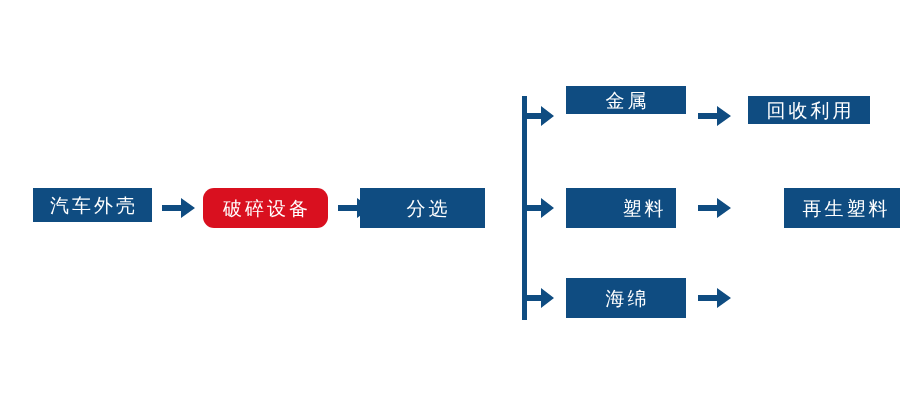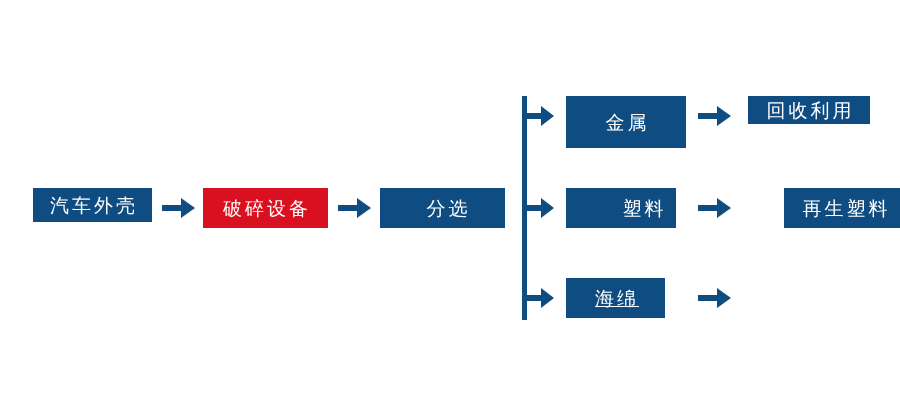--- a/index.html
+++ b/index.html
@@ -63,39 +63,39 @@
 <div id="canvas">
 
   <div class="node blue" style="left:33px; top:188px; width:119px; height:34px;">汽车外壳</div>
 
   <div class="arrow" style="left:162px; top:195px;">
     <svg viewBox="0 0 34 26" xmlns="http://www.w3.org/2000/svg" aria-hidden="true">
       <path d="M0 10 H19 V3 L33 13 L19 23 V16 H0 Z" fill="#0F4C81"></path>
     </svg>
   </div>
 
-  <div class="node red" style="left:203px; top:188px; width:125px; height:40px;">破碎设备</div>
+  <div class="node red" style="left:203px; top:188px; width:125px; height:40px;border-radius:11px;">破碎设备</div>
 
   <div class="arrow" style="left:338px; top:195px;">
     <svg viewBox="0 0 34 26" xmlns="http://www.w3.org/2000/svg" aria-hidden="true">
       <path d="M0 10 H19 V3 L33 13 L19 23 V16 H0 Z" fill="#0F4C81"></path>
     </svg>
   </div>
 
-  <div class="node blue" style="left:380px; top:188px; width:125px; height:40px;padding-left:9px;">分选</div>
+  <div class="node blue" style="left:360px; top:188px; width:125px; height:40px;padding-left:9px;">分选</div>
 
   <div class="trunk" style="left:522px; top:96px; width:5px; height:224px;"></div>
 
   <div class="branch-arrow" style="left:525px; top:103px;">
     <svg viewBox="0 0 30 26" xmlns="http://www.w3.org/2000/svg" aria-hidden="true">
       <path d="M0 10 H16 V3 L29 13 L16 23 V16 H0 Z" fill="#0F4C81"></path>
     </svg>
   </div>
 
-  <div class="node blue" style="left:566px; top:96px; width:120px; height:52px;">金属</div>
+  <div class="node blue" style="left:566px; top:86px; width:120px; height:28px;">金属</div>
 
   <div class="arrow" style="left:698px; top:103px;">
     <svg viewBox="0 0 34 26" xmlns="http://www.w3.org/2000/svg" aria-hidden="true">
       <path d="M0 10 H19 V3 L33 13 L19 23 V16 H0 Z" fill="#0F4C81"></path>
     </svg>
   </div>
 
   <div class="node blue" style="left:748px; top:96px; width:122px; height:28px;">回收利用</div>
 
   <div class="branch-arrow" style="left:525px; top:195px;">
@@ -113,21 +113,21 @@
   </div>
 
   <div class="node blue" style="left:784px; top:188px; width:122px; height:40px;">再生塑料</div>
 
   <div class="branch-arrow" style="left:525px; top:285px;">
     <svg viewBox="0 0 30 26" xmlns="http://www.w3.org/2000/svg" aria-hidden="true">
       <path d="M0 10 H16 V3 L29 13 L16 23 V16 H0 Z" fill="#0F4C81"></path>
     </svg>
   </div>
 
-  <div class="node blue" style="left:566px; top:278px; width:99px; height:40px;text-decoration:underline;">海绵</div>
+  <div class="node blue" style="left:566px; top:278px; width:120px; height:40px;">海绵</div>
 
   <div class="arrow" style="left:698px; top:285px;">
     <svg viewBox="0 0 34 26" xmlns="http://www.w3.org/2000/svg" aria-hidden="true">
       <path d="M0 10 H19 V3 L33 13 L19 23 V16 H0 Z" fill="#0F4C81"></path>
     </svg>
   </div>
 
 
 </div>
 

